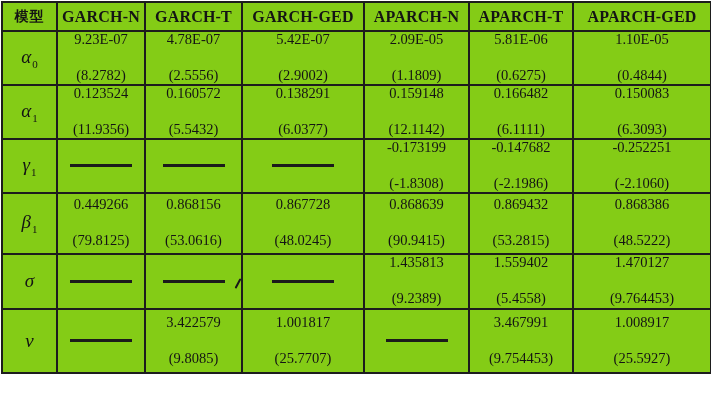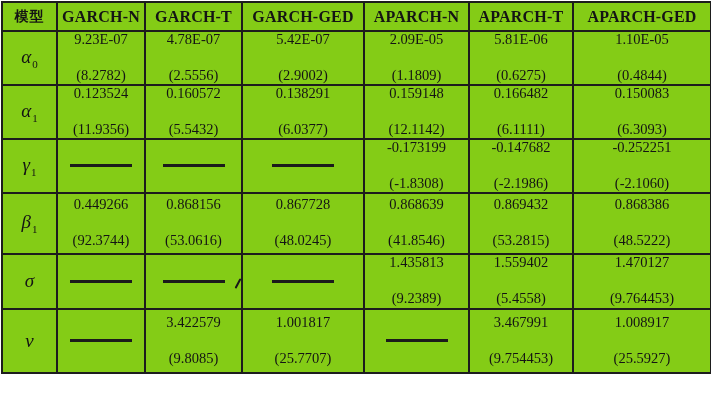--- a/index.html
+++ b/index.html
@@ -224,39 +224,39 @@
               <div>-0.252251</div>
               <div>(-2.1060)</div>
             </div>
           </td>
         </tr>
         <tr class="r-3">
           <th class="param-label"><span>β</span><sub>1</sub></th>
           <td>
             <div class="cell-stack">
               <div>0.449266</div>
-              <div>(92.3744)</div>
+              <div>(79.8125)</div>
             </div>
           </td>
           <td>
             <div class="cell-stack">
               <div>0.868156</div>
               <div>(53.0616)</div>
             </div>
           </td>
           <td>
             <div class="cell-stack">
               <div>0.867728</div>
               <div>(48.0245)</div>
             </div>
           </td>
           <td>
             <div class="cell-stack">
               <div>0.868639</div>
-              <div>(41.8546)</div>
+              <div>(90.9415)</div>
             </div>
           </td>
           <td>
             <div class="cell-stack">
               <div>0.869432</div>
               <div>(53.2815)</div>
             </div>
           </td>
           <td>
             <div class="cell-stack">

